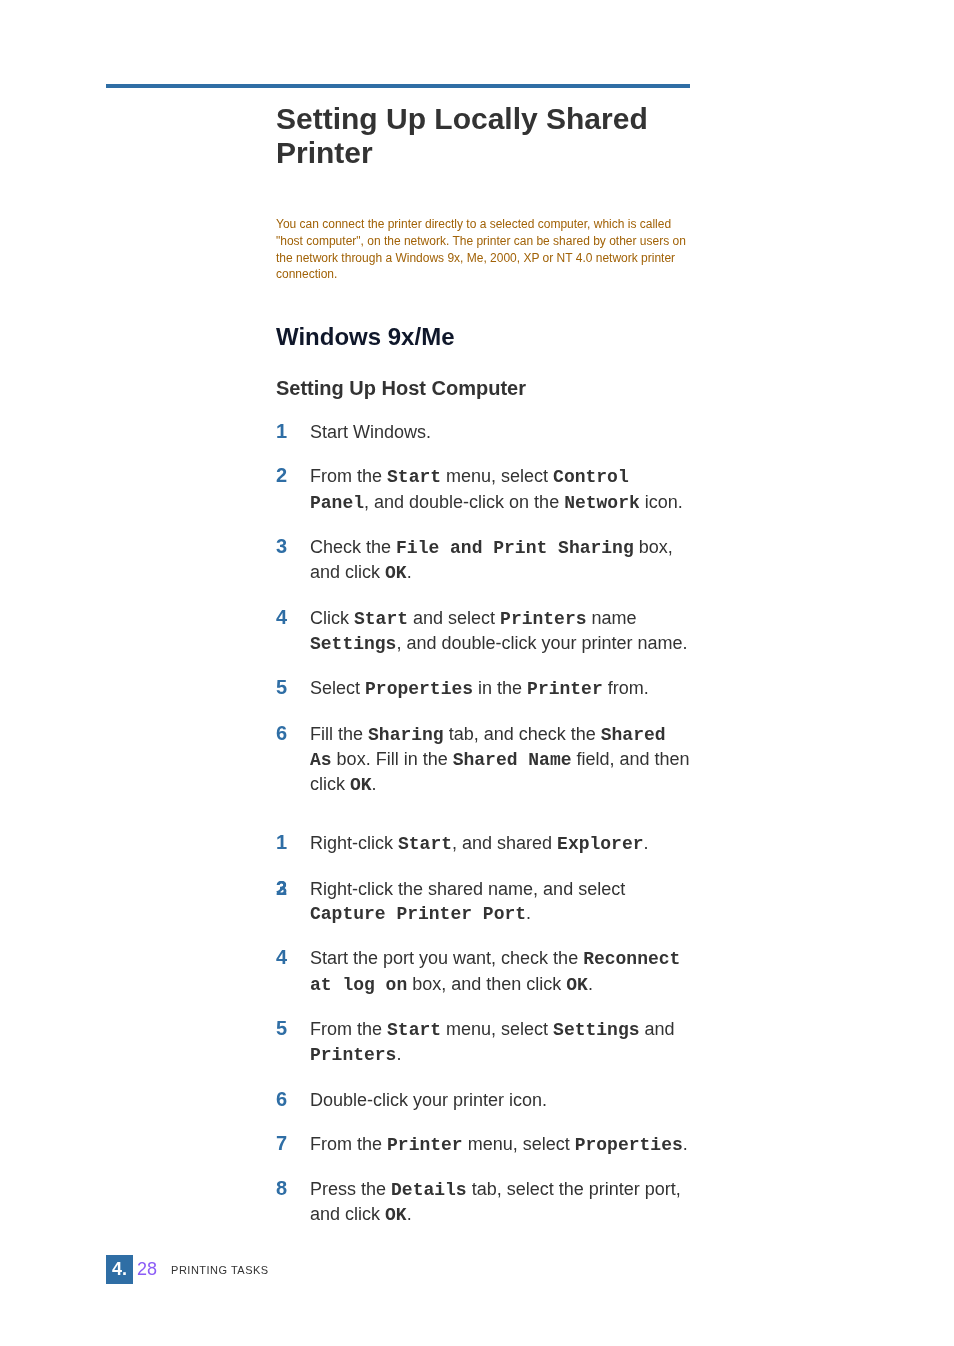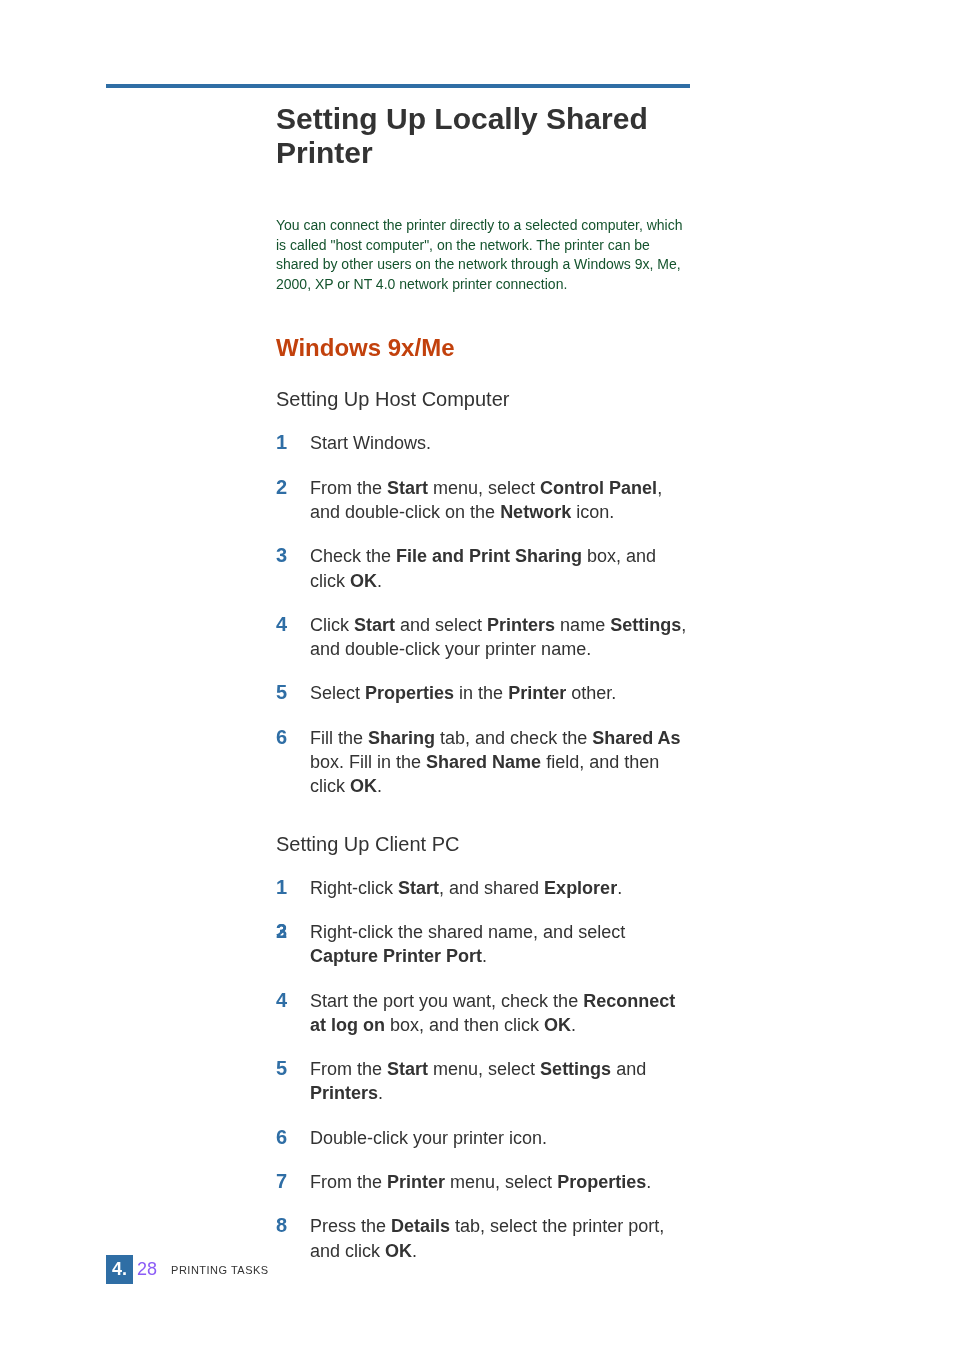--- a/index.html
+++ b/index.html
@@ -1,26 +1,26 @@
 <!DOCTYPE html>
 <html><head>
 <meta charset="utf-8">
 <style>
   * { box-sizing: border-box; margin: 0; padding: 0; }
   html, body { width: 954px; height: 1346px; background: #ffffff; font-family: Verdana, Geneva, sans-serif; color: #333333; }
   .page { position: relative; width: 780px; height: 1346px; padding: 84px 90px 0 106px; }
   .rule { position: relative; height: 6px; border-top: 4px solid #2f6ea5; margin-left: 0; margin-bottom: 8px; }
   h1.title { font-size: 30px; font-weight: bold; color: #333; margin: 12px 0 46px 170px; }
-  .intro { font-size: 14px; line-height: 1.4; margin: 0 0 40px 170px; max-width: 590px; color: #14532d; }
-  h2.section { font-size: 24px; font-weight: bold; color: #c2410c; margin: 0 0 26px 170px; }
-  h3.subsection { font-size: 20px; font-weight: normal; color: #333; margin: 0 0 20px 170px; }
+  .intro { font-size: 12px; line-height: 1.4; margin: 0 0 40px 170px; max-width: 590px; color: #a16207; }
+  h2.section { font-size: 24px; font-weight: bold; color: #0f172a; margin: 0 0 26px 170px; }
+  h3.subsection { font-size: 20px; font-weight: bold; color: #333; margin: 0 0 20px 170px; }
   ol.steps { list-style: none; margin: 0 0 34px 170px; max-width: 600px; }
   ol.steps li { position: relative; padding-left: 34px; font-size: 18px; line-height: 1.35; color: #333; margin-bottom: 20px; }
   ol.steps li .num { position: absolute; left: 0; top: -2px; font-size: 20px; font-weight: bold; color: #2f6ea5; width: 24px; text-align: left; }
-  .b { font-weight: bold; }
+  .b { font-weight: bold; font-family: Liberation Mono, monospace; }
   .footer { position: absolute; left: 106px; bottom: 62px; display: flex; align-items: center; gap: 8px; }
   .chapnum-box { background: #2f6ea5; color: #fff; font-weight: bold; font-size: 18px; padding: 4px 6px; }
   .pagenum { font-size: 18px; color: #8b5cf6; margin-left: -4px; }
   .footer-label { font-size: 11px; font-variant: small-caps; letter-spacing: 0.5px; color: #333; margin-left: 6px; }
 </style>
 </head>
 <body>
 
 <div class="page">
   <div class="rule"></div>
@@ -45,29 +45,28 @@
     <li>
       <span class="num">3</span>
       <span>Check the </span><span class="b">File and Print Sharing</span><span> box, and click </span><span class="b">OK</span><span>.</span>
     </li>
     <li>
       <span class="num">4</span>
       <span>Click </span><span class="b">Start</span><span> and select </span><span class="b">Printers</span><span> name </span><span class="b">Settings</span><span>, and double-click your printer name.</span>
     </li>
     <li>
       <span class="num">5</span>
-      <span>Select </span><span class="b">Properties</span><span> in the </span><span class="b">Printer</span><span> other.</span>
+      <span>Select </span><span class="b">Properties</span><span> in the </span><span class="b">Printer</span><span> from.</span>
     </li>
     <li>
       <span class="num">6</span>
       <span>Fill the </span><span class="b">Sharing</span><span> tab, and check the </span><span class="b">Shared As</span><span> box. Fill in the </span><span class="b">Shared Name</span><span> field, and then click </span><span class="b">OK</span><span>.</span>
     </li>
   </ol>
 
-  <h3 class="subsection">Setting Up Client PC</h3>
 
   <ol class="steps">
     <li>
       <span class="num">1</span>
       <span>Right-click </span><span class="b">Start</span><span>, and shared </span><span class="b">Explorer</span><span>.</span>
     </li>
     <li>
       <span class="num">2</span>
     </li>
     <li>

